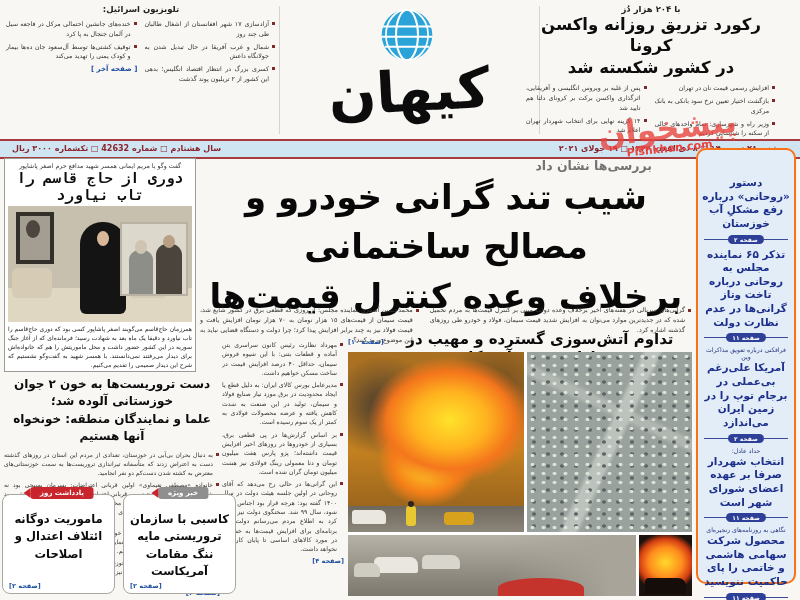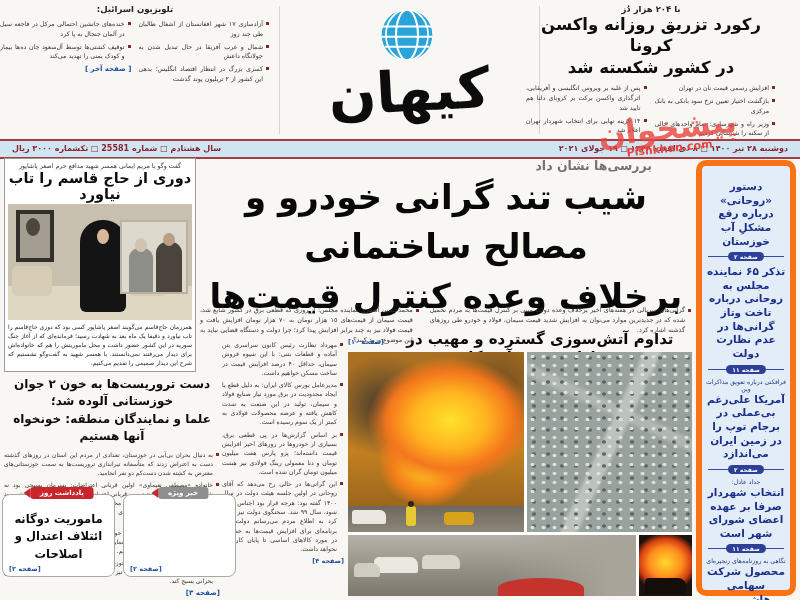--- a/index.html
+++ b/index.html
@@ -10,21 +10,21 @@
   .vline{position:absolute;top:6px;height:128px;width:1px;background:#d6d4ce;}
   .top-sec{position:absolute;top:4px;}
   .sec-kicker{font-size:8.5px;font-weight:bold;text-align:center;color:#222;}
   .sec-headline{font-size:16.5px;font-weight:900;text-align:center;line-height:1.3;color:#0d0d0d;letter-spacing:-0.3px;}
   .sec-bullets{display:flex;gap:7px;margin-top:5px;}
   .sec-col{flex:1;font-size:6.3px;line-height:1.55;text-align:justify;color:#333;}
   .bul{position:relative;padding-right:7px;margin-bottom:3px;}
   .bul::before{content:"";position:absolute;right:1px;top:3px;width:3px;height:3px;background:#7d2a2a;}
   .page-ref{color:#1d4f9e;font-weight:bold;font-size:7px;text-align:right;margin-top:1px;}
 
-  #intl{left:0;width:270px;}
+  #intl{left:6px;width:270px;}
   #vaccine{right:24px;width:250px;}
 
   
   #logo-block{position:absolute;left:280px;top:0;width:258px;height:120px;}
   #globe{position:absolute;left:100px;top:8px;z-index:1;}
   #logo-text{position:absolute;bottom:-4px;width:100%;text-align:center;font-size:56px;font-weight:900;color:#0c0c0c;z-index:2;transform:rotate(-3deg);}
   #pages-strip{position:absolute;left:281px;top:121px;width:257px;height:16px;background:#cfe6f2;color:#8a2430;
     font-size:8px;font-weight:bold;text-align:center;line-height:16px;border-radius:2px;}
 
   
@@ -32,33 +32,33 @@
     border-top:2px solid #a93a3e;border-bottom:2px solid #a93a3e;box-sizing:content-box;
     display:flex;justify-content:space-between;padding:0 12px;width:776px;
     font-size:8px;font-weight:bold;color:#8a2430;line-height:16px;}
 
   
   #watermark{position:absolute;left:598px;top:112px;width:140px;text-align:center;z-index:40;transform:rotate(-6deg);pointer-events:none;}
   .wm-fa{font-size:32px;font-weight:900;color:#e8443f;opacity:.8;line-height:1;}
   .wm-en{font-size:11px;font-weight:bold;color:#e8443f;margin-top:-2px;}
 
   
-  #sidebar{position:absolute;left:696px;top:160px;width:100px;height:436px;box-sizing:border-box;
-    background:#e3edf8;border:6px solid #f97316;border-radius:10px;padding:14px 4px 4px;text-align:center;color:#1c2f8a;}
+  #sidebar{position:absolute;left:696px;top:148px;width:100px;height:436px;box-sizing:border-box;
+    background:#e3edf8;border:2px solid #f97316;border-radius:10px;padding:26px 4px 4px;text-align:center;color:#1c2f8a;}
   .sb-kicker{font-size:6.2px;color:#24337e;margin:2px 0 1px;}
   .sb-headline{font-size:10.5px;font-weight:bold;line-height:1.3;}
   .sb-sep{display:flex;align-items:center;margin:4px 2px;}
   .sb-sep::before,.sb-sep::after{content:"";flex:1;height:1px;background:#3a4a9b;}
   .sb-badge{font-size:6px;background:#2e3f97;color:#fff;border-radius:6px;padding:1px 6px;font-weight:bold;white-space:nowrap;}
 
   
   #martyr{position:absolute;left:4px;top:158px;width:192px;height:214px;box-sizing:border-box;
     border:1px solid #9b9b96;background:#fff;padding:3px;}
   #martyr .kicker{font-size:6.3px;text-align:center;color:#333;}
-  #martyr .headline{font-size:14.5px;font-weight:900;text-align:center;margin:1px 0 2px;color:#0d0d0d;}
+  #martyr .headline{font-size:14.5px;font-weight:900;text-align:center;margin:1px 0 2px;color:#0d0d0d;font-family:Liberation Mono, monospace;}
   #martyr-photo{position:relative;height:116px;background:#c8c0ae;overflow:hidden;}
   .m-frame{position:absolute;left:8px;top:6px;width:38px;height:52px;background:#33302b;}
   .m-frame-inner{position:absolute;left:4px;top:4px;right:4px;bottom:4px;background:#a39d92;}
   .m-frame-head{position:absolute;left:10px;top:8px;width:14px;height:18px;border-radius:50%;background:#4c463e;}
   .m-sofa{position:absolute;left:0;bottom:0;width:100%;height:34px;background:#e0d7c3;}
   .m-cushion{position:absolute;bottom:24px;width:40px;height:30px;background:#d6ccb5;border-radius:6px;}
   .m-woman{position:absolute;left:72px;bottom:8px;width:46px;height:92px;background:#141414;border-radius:22px 22px 6px 6px;}
   .m-face{position:absolute;left:17px;top:9px;width:12px;height:15px;background:#d9b89a;border-radius:50%;}
   .m-canvas{position:absolute;right:4px;top:16px;width:64px;height:70px;background:#ddd8cc;border:2px solid #b9b2a4;}
   .m-fig1{position:absolute;right:33px;bottom:0;width:24px;height:44px;background:#8e8e88;border-radius:10px 10px 0 0;}
@@ -184,21 +184,21 @@
       <div class="sec-col">
         <div class="bul">پس از غلبه بر ویروس انگلیسی و آفریقایی، اثرگذاری واکسن برکت بر کرونای دلتا هم تایید شد</div>
         <div class="bul">۱۴ گزینه نهایی برای انتخاب شهردار تهران اعلام شد</div>
         <div class="page-ref">[ صفحات ۱۰، ۲ و ۳ ]</div>
       </div>
     </div>
   </div>
 
   <div id="info-strip">
     <span>دوشنبه ۲۸ تیر ۱۴۰۰ □ ۸ ذی‌القعده ۱۴۴۲ □ ۱۹ جولای ۲۰۲۱</span>
-    <span>سال هشتادم □ شماره 25581 □ تکشماره ۳۰۰۰ ریال</span>
+    <span>سال هشتادم □ شماره 42632 □ تکشماره ۳۰۰۰ ریال</span>
   </div>
 
   <div id="watermark">
     <div class="wm-fa">پیشخوان</div>
     <div class="wm-en">Pishkhan.com</div>
   </div>
 
   <div id="sidebar">
     <div class="sb-headline">دستور «روحانی» درباره رفع مشکلِ آب خوزستان</div>
     <div class="sb-sep">
@@ -303,20 +303,21 @@
       <div class="page-ref">[صفحه ۳]</div>
     </div>
   </div>
 
   <div id="boxes">
     <div class="box">
       <div class="box-label">
         <span class="label-pill pill-gray">خبر ویژه</span>
         <span class="label-arrow"></span>
       </div>
+      <div class="headline">کاسبی با سازمان تروریستی مایه ننگ مقامات آمریکاست</div>
       <div class="page-ref">[صفحه ۲]</div>
     </div>
     <div class="box">
       <div class="box-label">
         <span class="label-pill pill-red">یادداشت روز</span>
         <span class="label-arrow"></span>
       </div>
       <div class="headline">ماموریت دوگانه ائتلاف اعتدال و اصلاحات</div>
       <div class="page-ref">[صفحه ۲]</div>
     </div>

